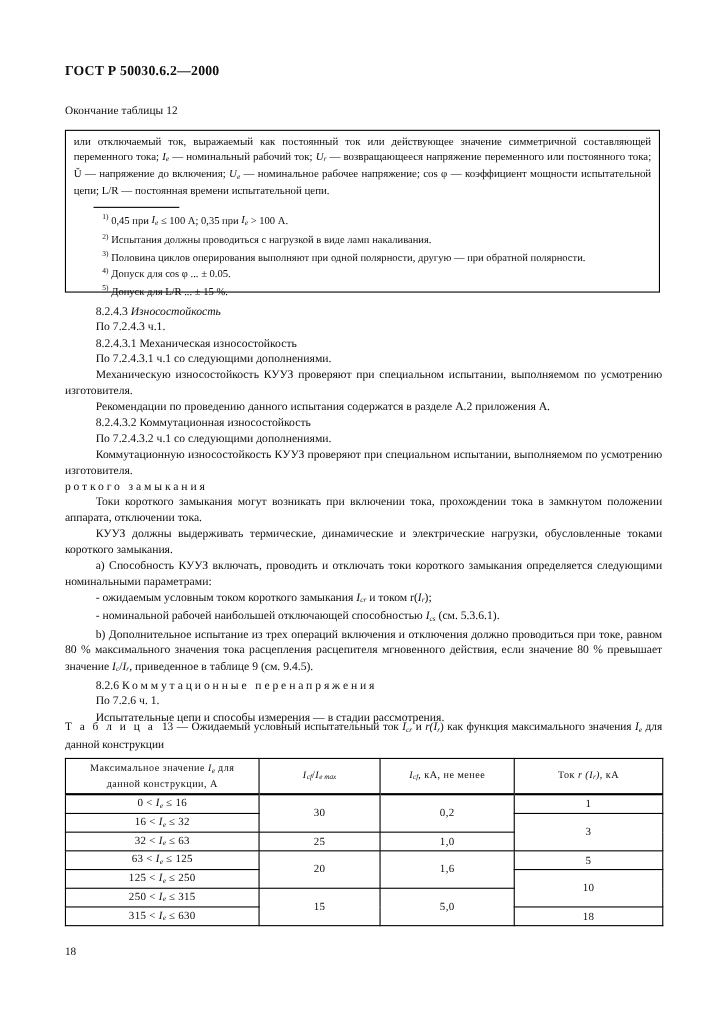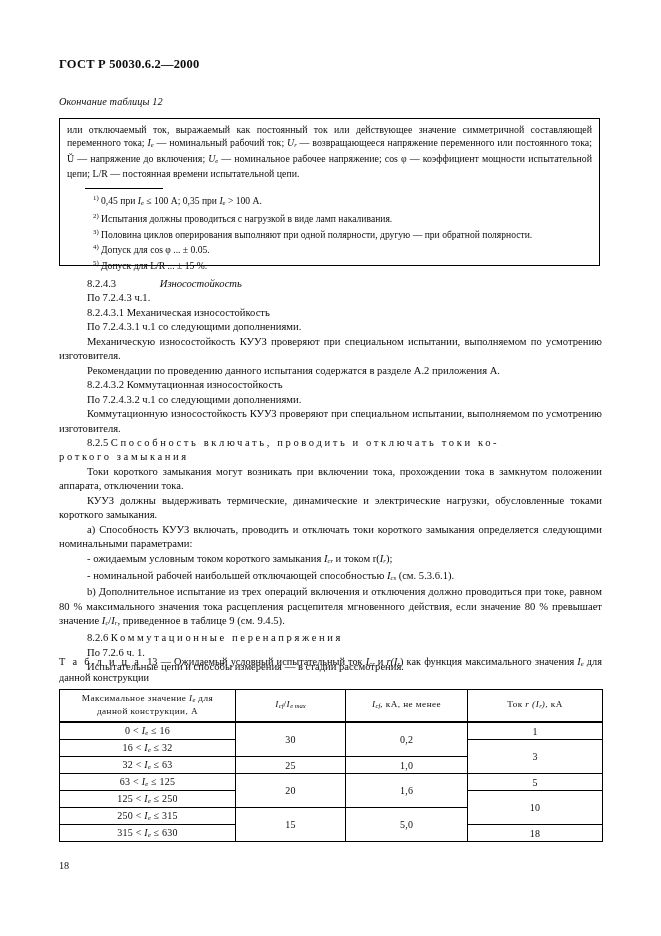--- a/index.html
+++ b/index.html
@@ -26,21 +26,20 @@
     top: 57px;
     font-weight: bold;
     font-size: 12.5px;
     letter-spacing: 0.2px;
     white-space: nowrap;
   }
   .table-cont-label {
     position: absolute;
     left: 59px;
     top: 96px;
-    font-style: italic;
     font-size: 10.3px;
     letter-spacing: 0.1px;
   }
 
   
   .notes-box {
     position: absolute;
     left: 59px;
     top: 118px;
     width: 541px;
@@ -91,21 +90,21 @@
   }
   .p {
     font-size: 10.6px;
     line-height: 14.45px;
     margin: 0;
     text-align: justify;
     text-justify: inter-word;
   }
   .p.ind { text-indent: 28px; }
   .p.noind { text-indent: 0; }
-  .ital { font-style: italic; margin-left: 41px; }
+  .ital { font-style: italic; }
   .spaced {
     letter-spacing: 2.6px;
   }
 
   
   .v {
     font-style: italic;
     font-family: "Liberation Serif", "DejaVu Serif", serif;
   }
   .v sub {
@@ -199,21 +198,20 @@
     <p class="p ind"><span>8.2.4.3 </span><span class="ital">Износостойкость</span></p>
     <p class="p ind">По 7.2.4.3 ч.1.</p>
     <p class="p ind">8.2.4.3.1 Механическая износостойкость</p>
     <p class="p ind">По 7.2.4.3.1 ч.1 со следующими дополнениями.</p>
     <p class="p ind">Механическую износостойкость КУУЗ проверяют при специальном испытании, выполняемом по усмотрению изготовителя.</p>
     <p class="p ind">Рекомендации по проведению данного испытания содержатся в разделе А.2 приложения А.</p>
     <p class="p ind">8.2.4.3.2 Коммутационная износостойкость</p>
     <p class="p ind">По 7.2.4.3.2 ч.1 со следующими дополнениями.</p>
     <p class="p ind">Коммутационную износостойкость КУУЗ проверяют при специальном испытании, выполняемом по усмотрению изготовителя.</p>
 
-    <p class="p ind"><span>8.2.5</span><span>&nbsp;</span><span class="spaced">Способность  включать,  проводить и отключать токи ко-</span></p>
     <p class="p noind spaced">роткого  замыкания</p>
 
     <p class="p ind">Токи короткого замыкания могут возникать при включении тока, прохождении тока в замкнутом положении аппарата, отключении тока.</p>
     <p class="p ind">КУУЗ должны выдерживать термические, динамические и электрические нагрузки, обусловленные токами короткого замыкания.</p>
     <p class="p ind">a) Способность КУУЗ включать, проводить и отключать токи короткого замыкания определяется следующими номинальными параметрами:</p>
     <p class="p ind" id="dash1">- ожидаемым условным током короткого замыкания <span class="v">I<sub>cr</sub></span> и током r(<span class="v">I<sub>r</sub></span>);</p>
     <p class="p ind" id="dash2">- номинальной рабочей наибольшей отключающей способностью <span class="v">I<sub>cs</sub></span> (см. 5.3.6.1).</p>
     <p class="p ind" id="itemb">b) Дополнительное испытание из трех операций включения и отключения должно проводиться при токе, равном 80 % максимального значения тока расцепления расцепителя мгновенного действия, если значение 80 % превышает значение <span class="v">I<sub>c</sub></span>/<span class="v">I<sub>r</sub></span>, приведенное в таблице 9 (см. 9.4.5).</p>
 
     <p class="p ind"><span>8.2.6</span><span>&nbsp;</span><span class="spaced">Коммутационные  перенапряжения</span></p>

